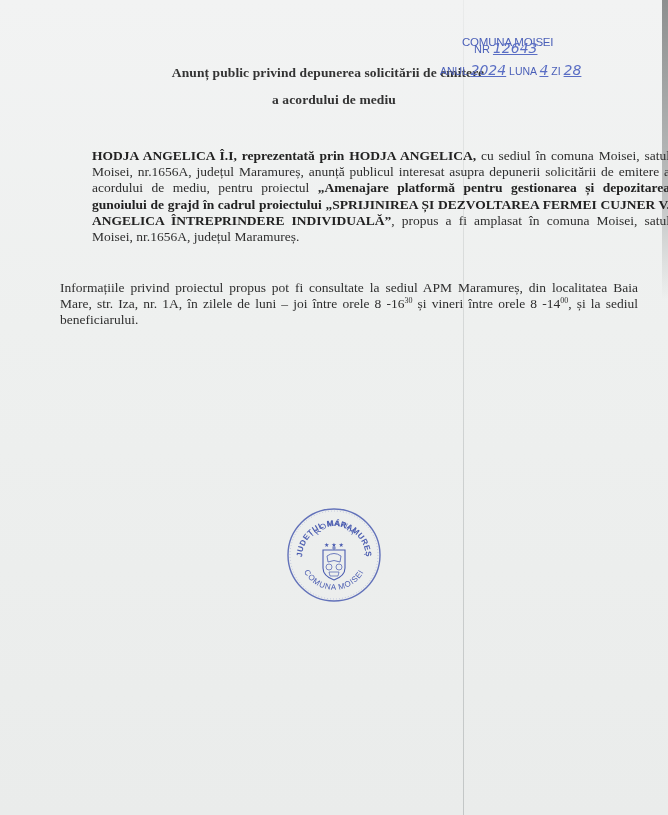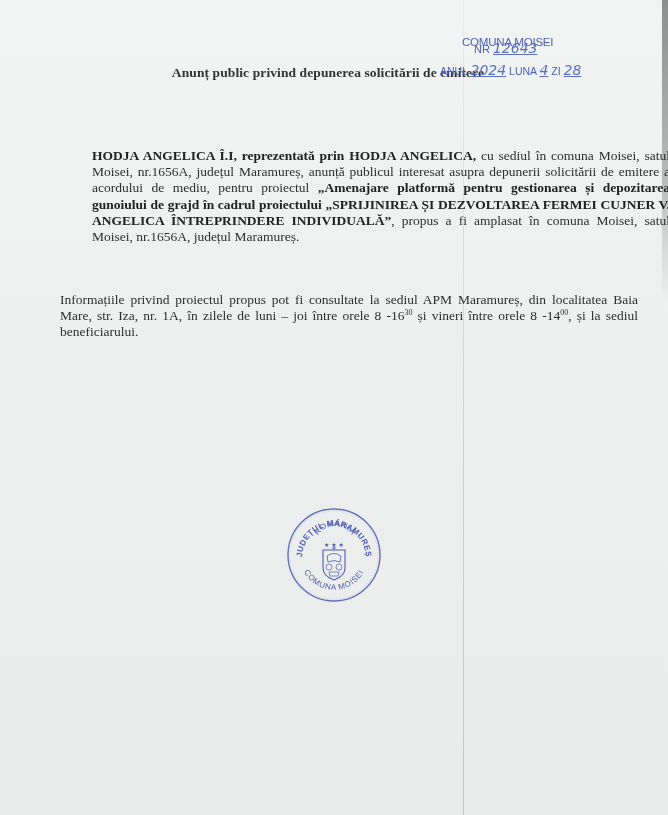--- a/index.html
+++ b/index.html
@@ -75,39 +75,40 @@
     .para {
       position: absolute;
       left: 60px;
       width: 578px;
       font-size: 13.5px;
       line-height: 16.2px;
       text-align: justify;
       color: #2e2e2e;
     }
     .p1 { top: 148px; margin-left: 32px; }
-    .p2 { top: 292px; }
+    .p2 { top: 280px; }
     .p3 { top: 343px; }
     .para b { color: #222; }
     .para sup { font-size: 8px; line-height: 0; }
 
     .seal {
       position: absolute;
       left: 285px; top: 506px;
       width: 98px; height: 98px;
     }
   </style>
 </head>
 <body>
 
 <div class="page">
   <div class="edge-shadow"></div>
   <div class="fold-line"></div>
 
   <div class="title l1">Anunț public privind depunerea solicitării de emitere</div>
+  <div class="title l2">a acordului de mediu</div>
 
   <div class="reg-stamp">
     <div class="s-line1">COMUNA MOISEI</div>
     <div class="s-line2">
       <span>NR</span>
       <span class="handwritten">12643</span>
     </div>
     <div class="s-line3">
       <span>ANUL</span>
       <span class="handwritten">2024</span>

